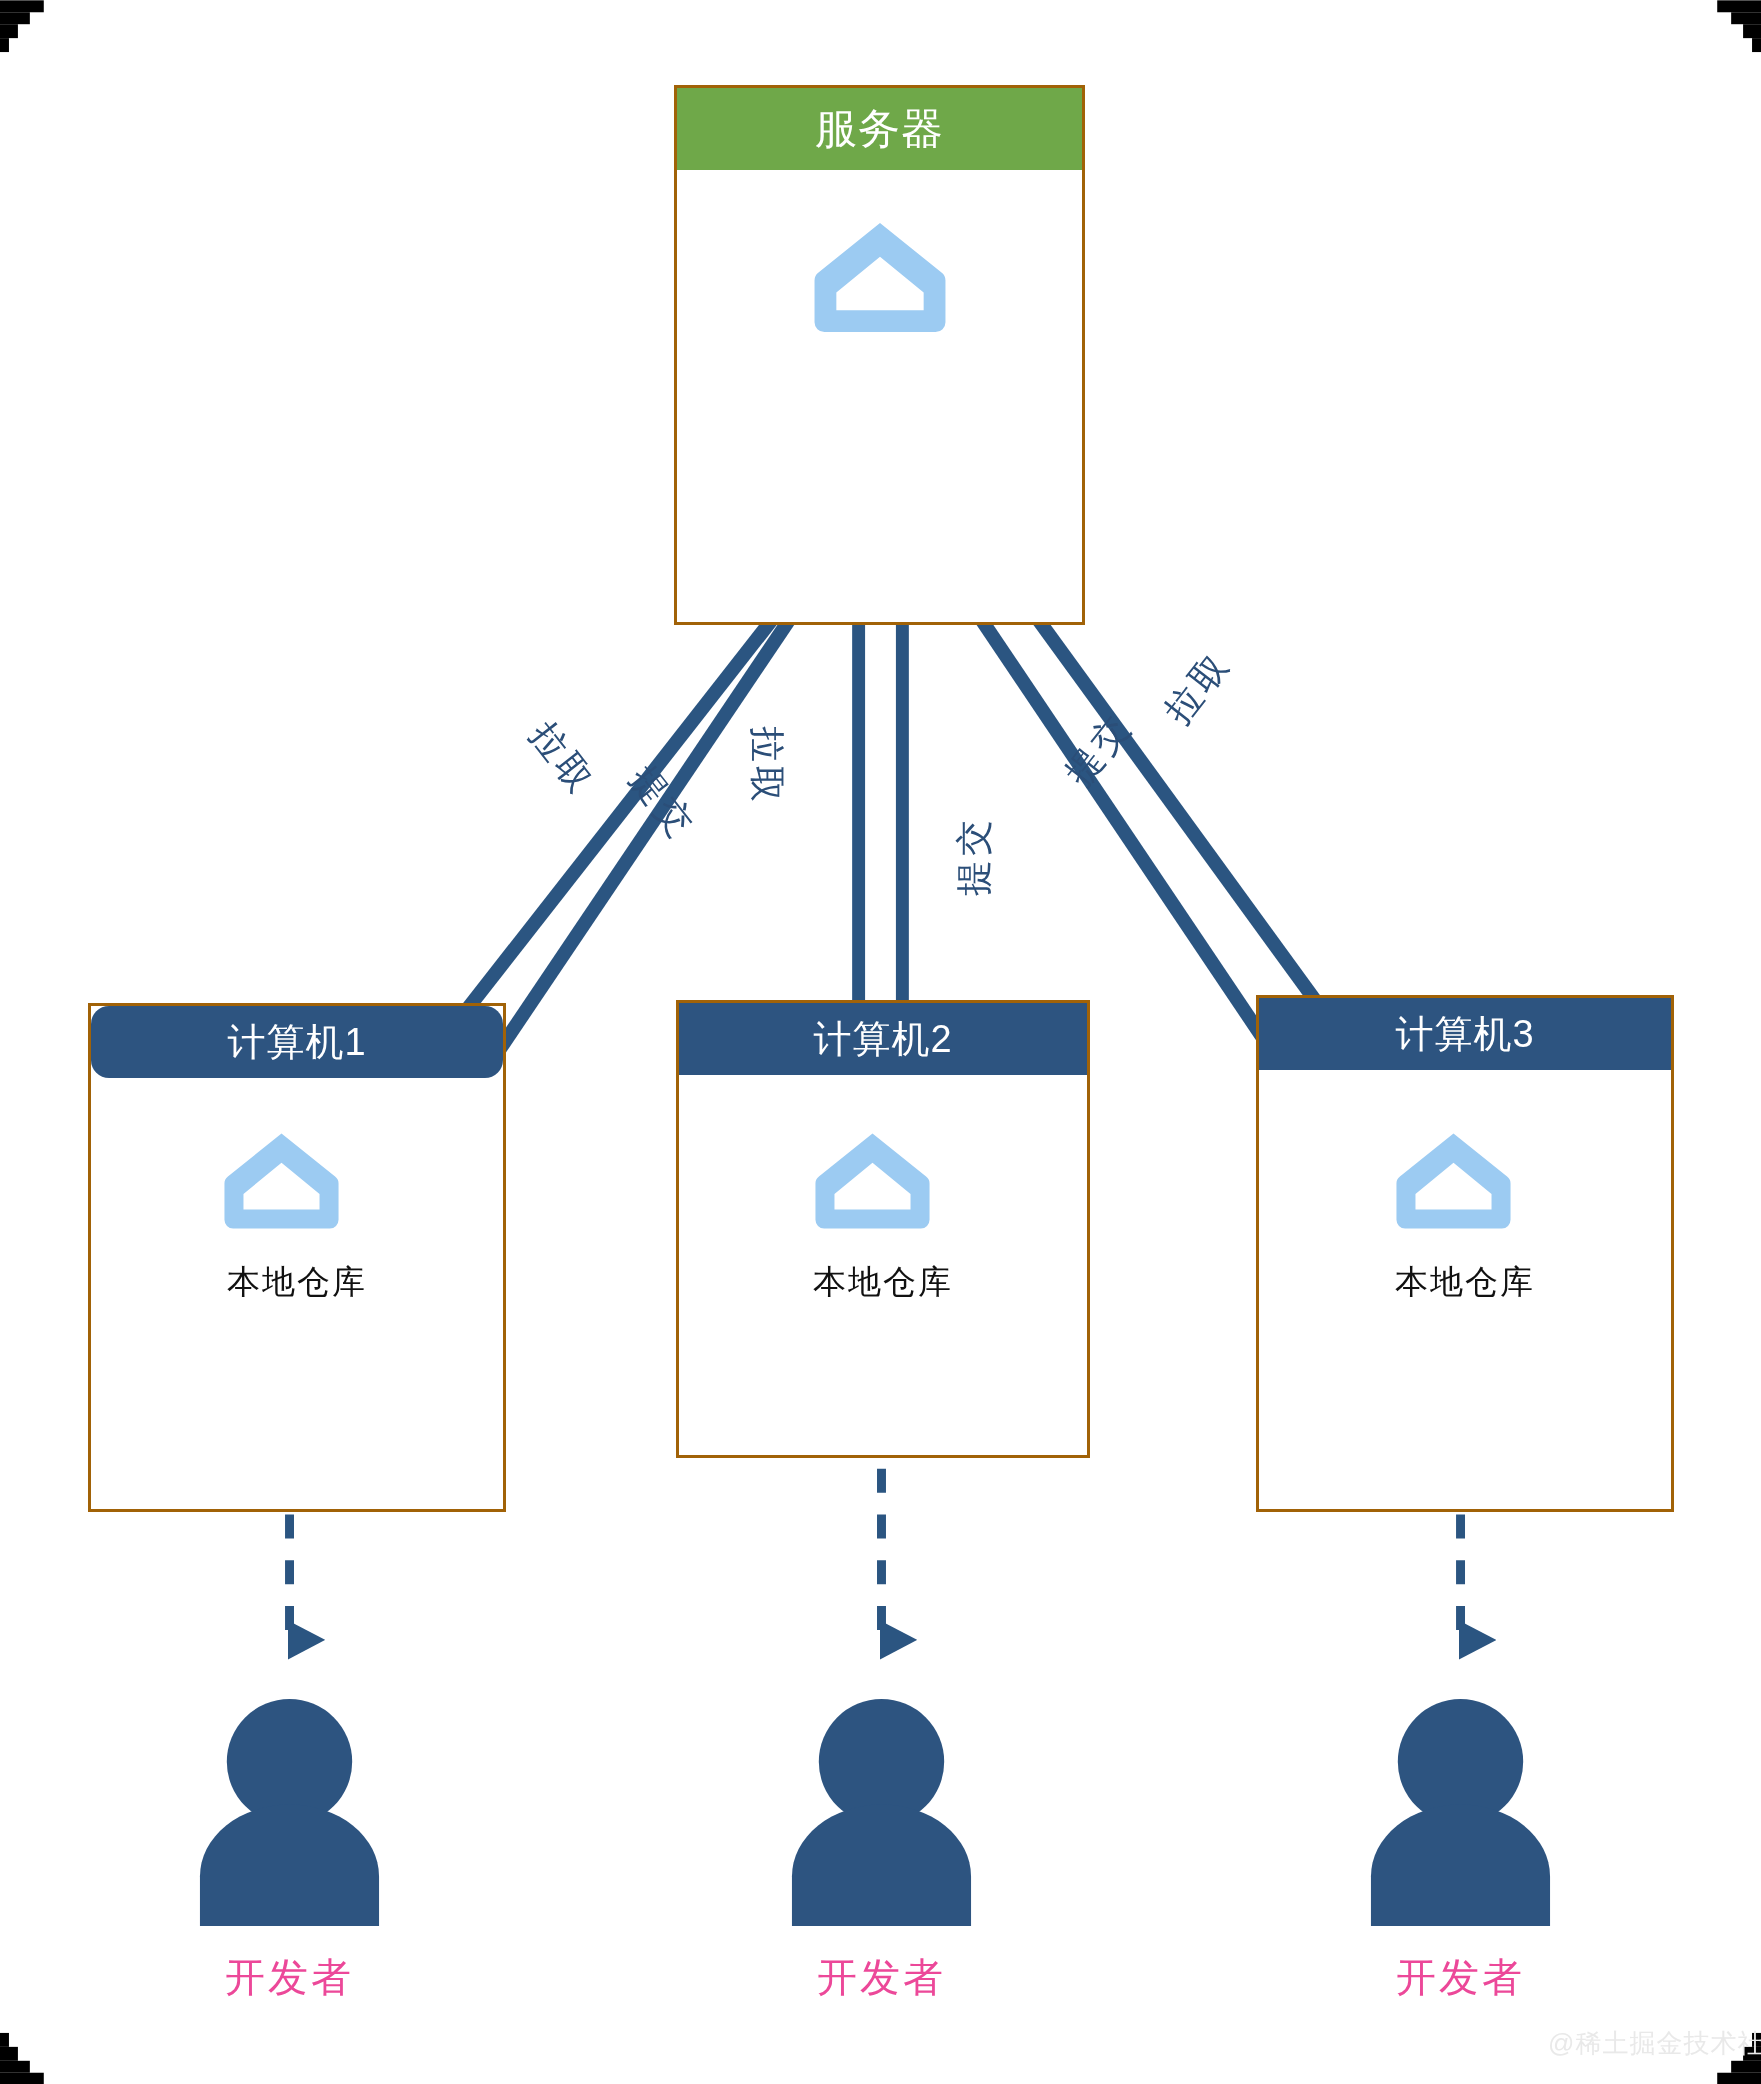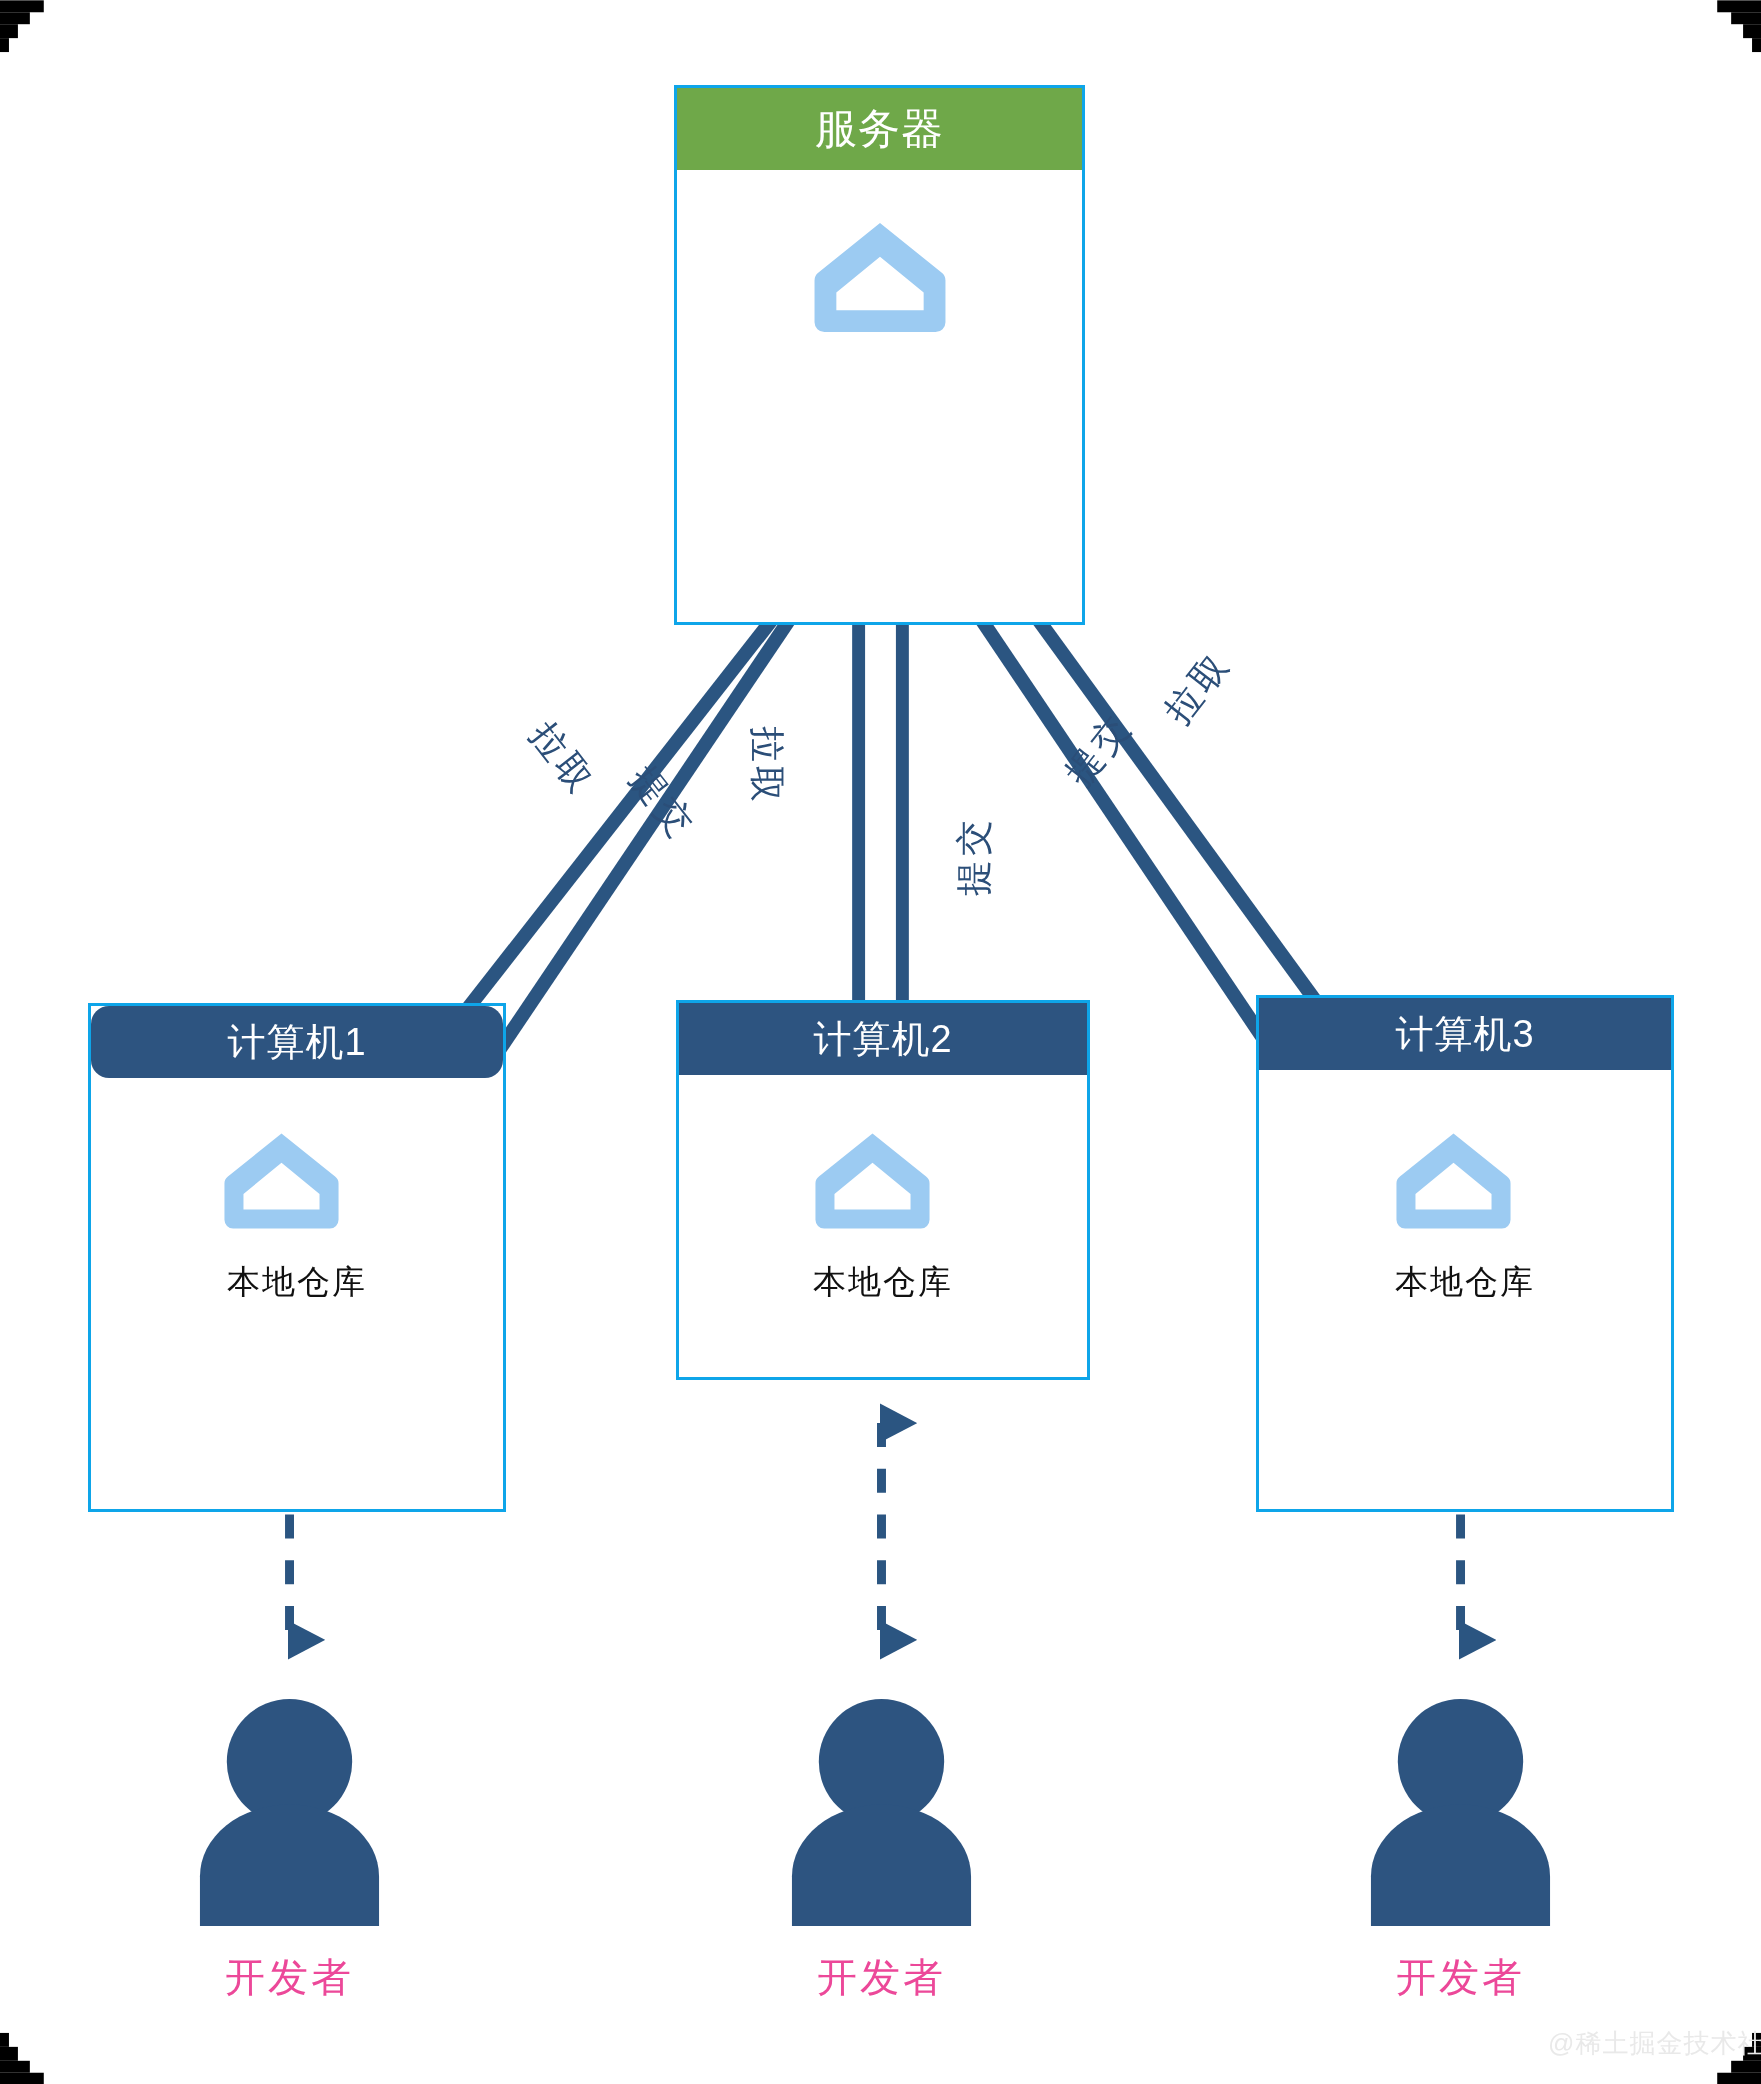--- a/index.html
+++ b/index.html
@@ -20,21 +20,21 @@
   svg.layer {
     position: absolute;
     left: 0;
     top: 0;
     width: 1761px;
     height: 2085px;
   }
   
   .node-box {
     position: absolute;
-    border: 3px solid #0ea5e9;
+    border: 3px solid #a16207;
     background: #ffffff;
     box-sizing: border-box;
   }
   .box-header {
     width: 100%;
     box-sizing: border-box;
     display: flex;
     align-items: center;
     justify-content: center;
     color: #ffffff;
@@ -172,21 +172,21 @@
   </div>
   <svg style="position:absolute; left:221px; top:1126px;" width="121" height="109" viewBox="0 0 140 125">
     <path d="M70 8 L132 58 A10 10 0 0 1 136 66 L136 108 A10 10 0 0 1 126 118
              L14 118 A10 10 0 0 1 4 108 L4 66 A10 10 0 0 1 8 58 Z
              M70 42 L26 78 L26 96 L114 96 L114 78 Z" fill="#9CCBF2" fill-rule="evenodd"></path>
   </svg>
   <div class="repo-label" style="left:88px; width:418px; top:1260px;">
     <span>本地仓库</span>
   </div>
 
-  <div class="node-box" style="left:676px; top:1000px; width:414px; height:380px;">
+  <div class="node-box" style="left:676px; top:1000px; width:414px; height:458px;">
     <div class="box-header header-blue" style="height:72px; font-size:38px;">
       <span>计算机2</span>
     </div>
   </div>
   <svg style="position:absolute; left:812px; top:1126px;" width="121" height="109" viewBox="0 0 140 125">
     <path d="M70 8 L132 58 A10 10 0 0 1 136 66 L136 108 A10 10 0 0 1 126 118
              L14 118 A10 10 0 0 1 4 108 L4 66 A10 10 0 0 1 8 58 Z
              M70 42 L26 78 L26 96 L114 96 L114 78 Z" fill="#9CCBF2" fill-rule="evenodd"></path>
   </svg>
   <div class="repo-label" style="left:676px; width:414px; top:1260px;">

